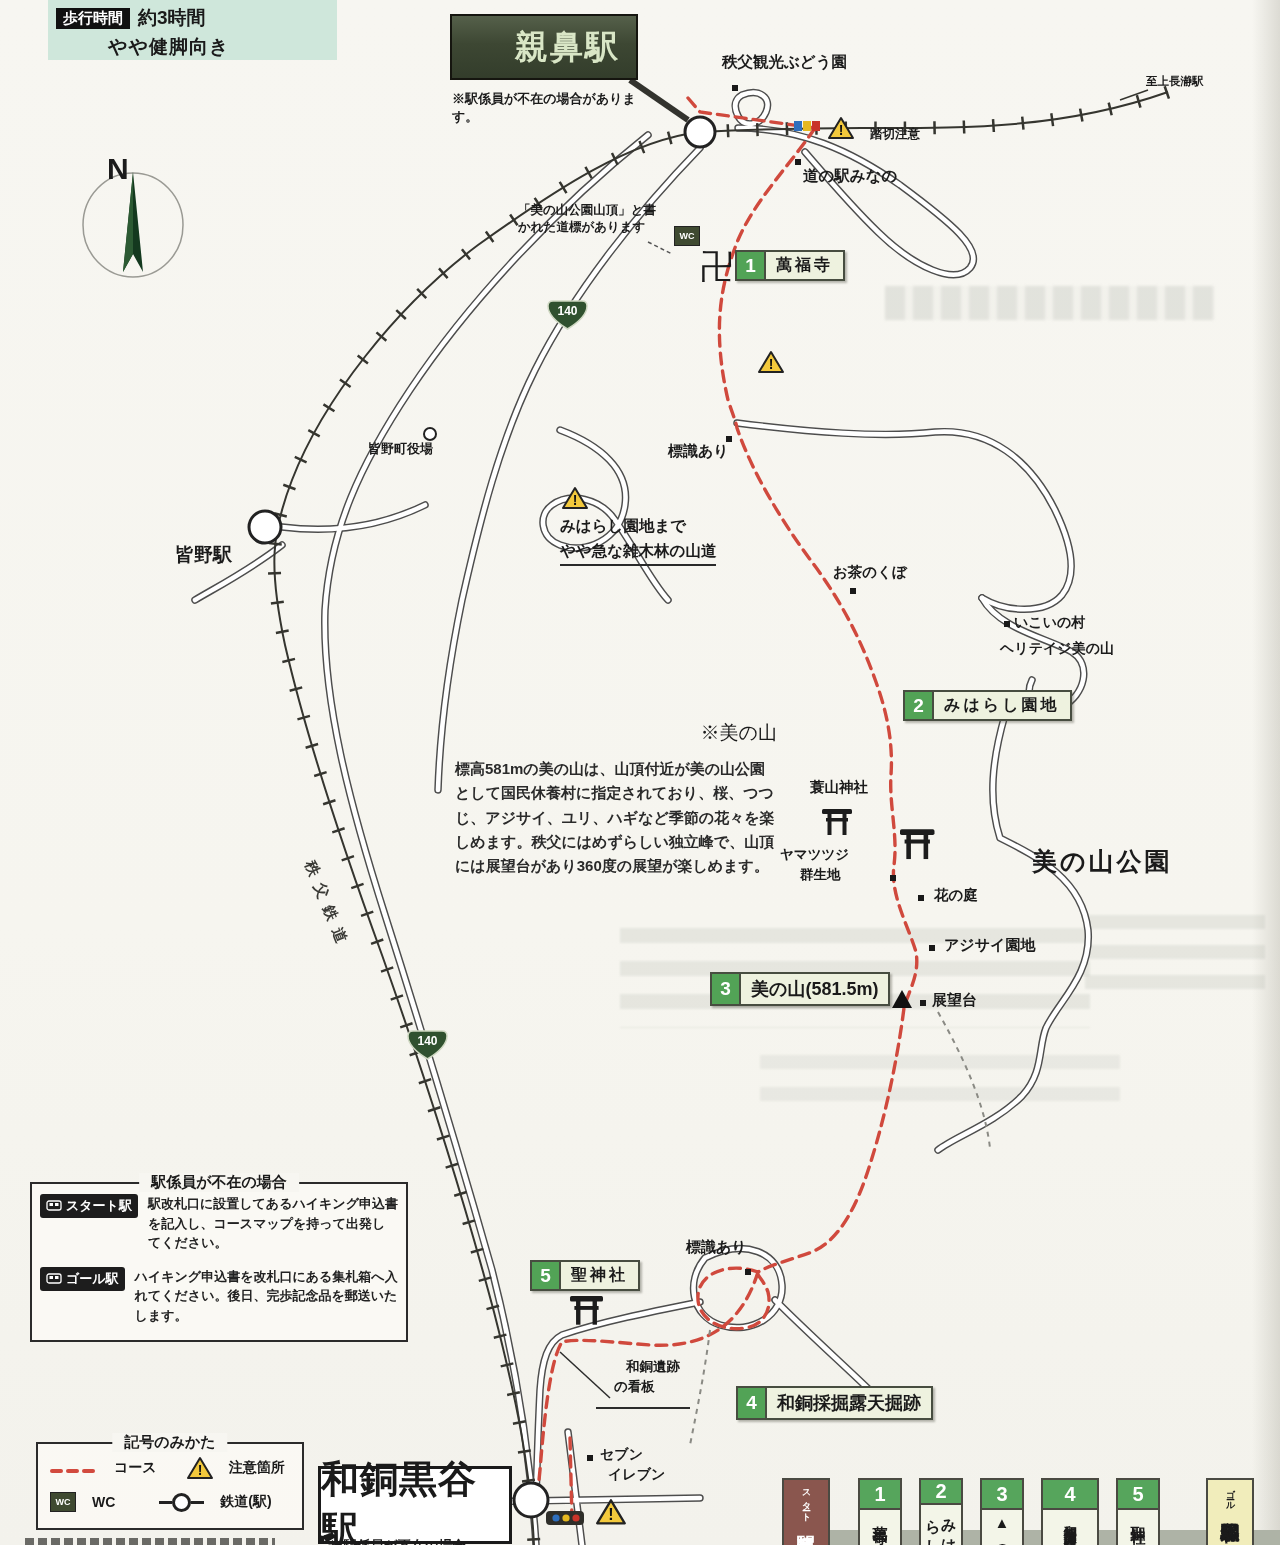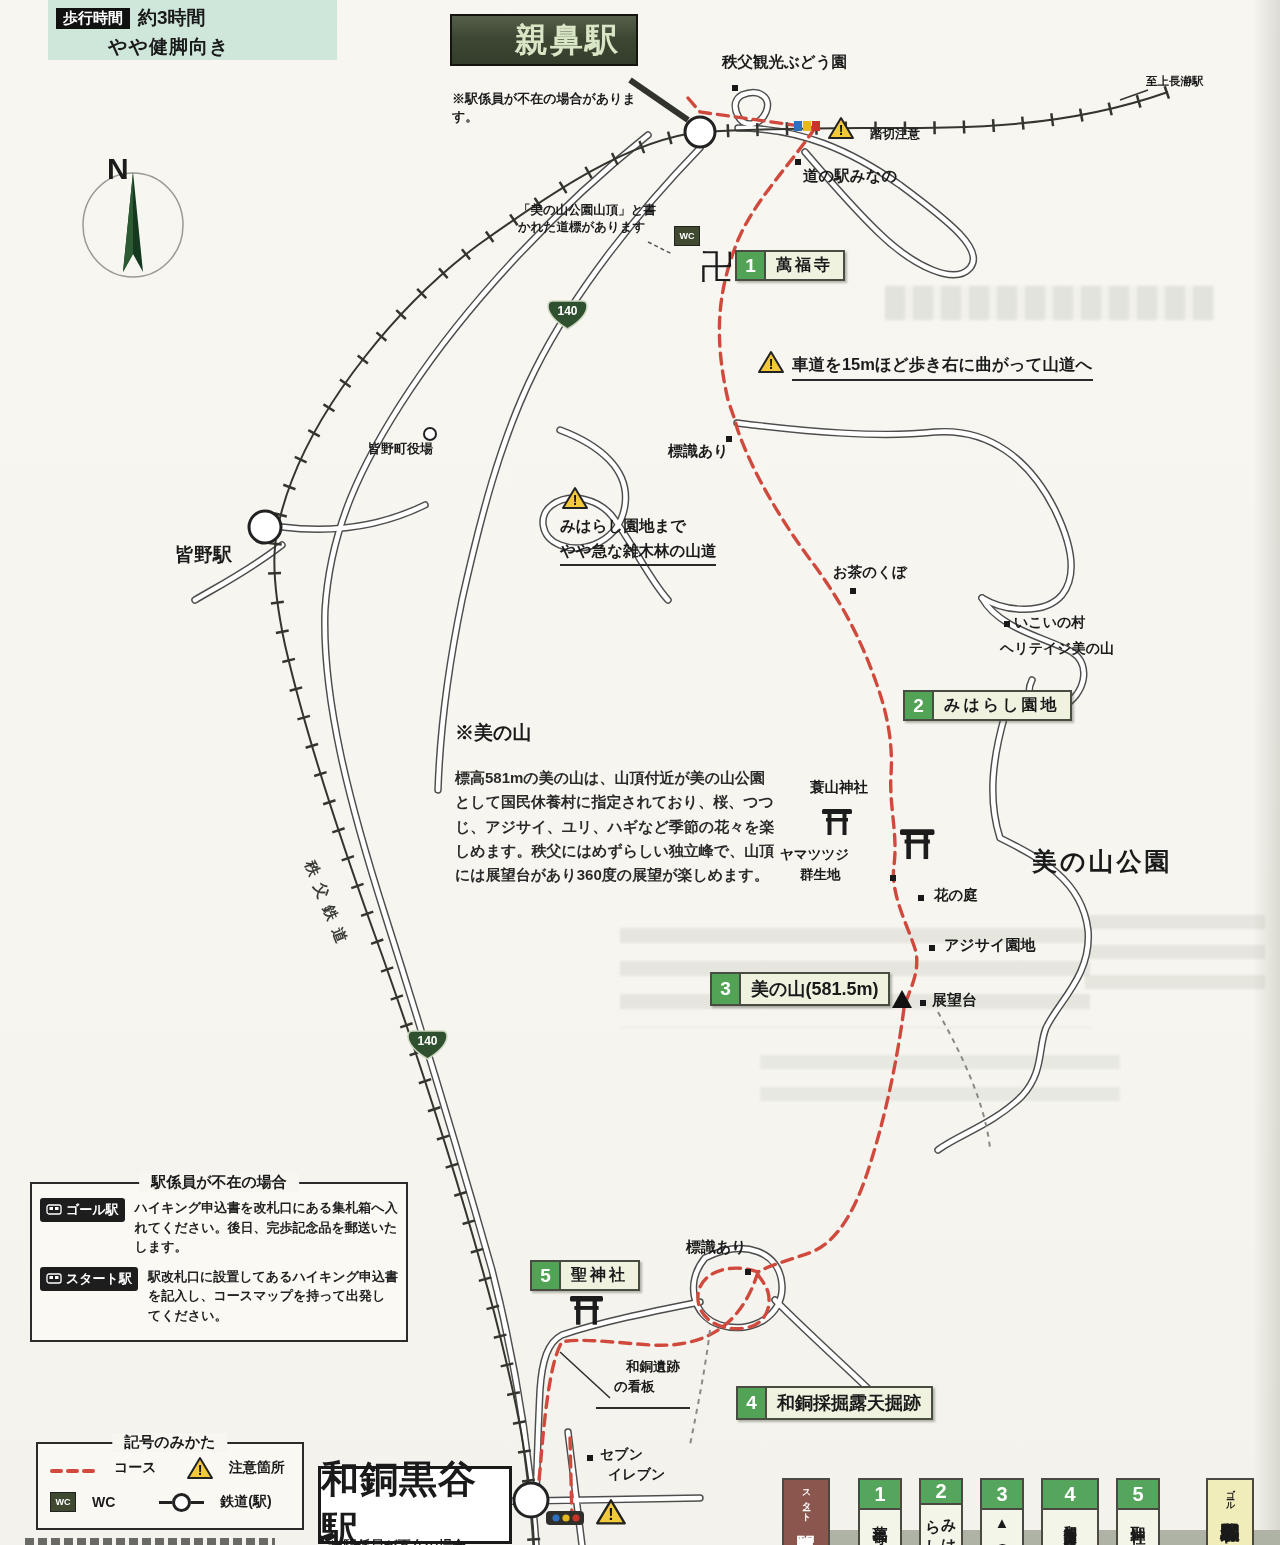--- a/index.html
+++ b/index.html
@@ -11,21 +11,21 @@
   .lbl{position:absolute;z-index:5;font-weight:bold;white-space:nowrap;color:#1b1b1b;}
   .edge-band{position:absolute;right:0;top:0;width:28px;height:100%;z-index:3;
         background:linear-gradient(90deg,rgba(150,148,135,0) 0%,rgba(150,148,135,.28) 100%);}
   
   .duration-box{position:absolute;left:8px;top:0;width:289px;height:60px;background:#cfe7db;z-index:5;padding:5px 8px;box-sizing:border-box;margin-left:40px;}
   .dur-row{display:flex;align-items:center;gap:8px;}
   .dur-badge{background:#111;color:#fff;font-weight:bold;font-size:15px;padding:1px 7px;}
   .dur-value{font-weight:bold;font-size:19px;}
   .difficulty{font-weight:bold;font-size:19px;margin:3px 0 0 52px;letter-spacing:1px;}
   
-  .oyahana-sign{position:absolute;left:450px;top:14px;width:188px;height:52px;z-index:5;
+  .oyahana-sign{position:absolute;left:450px;top:14px;width:188px;height:66px;z-index:5;
         background:linear-gradient(180deg,#55604a 0%,#3d4733 45%,#333d2b 100%);
         border:2px solid #15150f;display:flex;align-items:center;justify-content:flex-end;
         padding-right:16px;box-sizing:border-box;color:#d9e6c6;font-weight:bold;font-size:33px;letter-spacing:2px;}
   .goal-sign{position:absolute;left:318px;top:1466px;width:188px;height:72px;z-index:5;background:#fff;
         border:3px solid #1a1a1a;display:flex;align-items:center;justify-content:center;
         font-weight:bold;font-size:38px;letter-spacing:1px;}
   
   .cp-badge{position:absolute;display:flex;align-items:stretch;border:2px solid #474d40;background:#eef2df;
         box-shadow:1.5px 2px 2px rgba(60,60,50,.35);z-index:6;}
   .cp-num{width:27px;background:#52a356;color:#fff;font-weight:bold;font-size:19px;
@@ -247,36 +247,35 @@
   <div class="lbl" style="left:803px;top:166px;font-size:15.5px;">道の駅みなの</div>
   <div class="lbl" style="left:518px;top:202px;width:142px;font-size:12.5px;line-height:1.35;white-space:normal;">「美の山公園山頂」と書かれた道標があります</div>
 
   <div class="wc-box" style="left:674px;top:226px;">WC</div>
   <div class="lbl" style="left:700px;top:244px;font-size:34px;font-weight:normal;">卍</div>
   <div class="cp-badge" style="left:735px;top:250px;">
     <span class="cp-num">1</span>
     <span class="cp-label">萬福寺</span>
   </div>
 
-  <div class="lbl" style="left:792px;top:354px;font-size:16.5px;border-bottom:2.5px solid #2a2a2a;padding-bottom:3px;">車道を15mほど歩き右に曲がって山道へ</div>
 
   <div class="lbl" style="left:668px;top:442px;font-size:15px;">標識あり</div>
   <div class="lbl" style="left:560px;top:516px;font-size:15.5px;">みはらし園地まで</div>
   <div class="lbl" style="left:560px;top:541px;font-size:15.5px;border-bottom:2.5px solid #2a2a2a;padding-bottom:2px;">やや急な雑木林の山道</div>
   <div class="lbl" style="left:833px;top:563px;font-size:14.5px;">お茶のくぼ</div>
   <div class="lbl" style="left:1014px;top:614px;font-size:14px;">いこいの村</div>
   <div class="lbl" style="left:1000px;top:640px;font-size:14px;">ヘリテイジ美の山</div>
 
   <div class="cp-badge" style="left:903px;top:690px;">
     <span class="cp-num">2</span>
     <span class="cp-label">みはらし園地</span>
   </div>
 
   <div style="position:absolute;left:455px;top:720px;width:322px;z-index:5;">
-    <div style="font-size:19px;font-weight:bold;margin-bottom:20px;">※美の山</div>
+    <div style="font-size:19px;font-weight:normal;margin-bottom:11px;text-align:right;">※美の山</div>
     <div style="font-size:15px;font-weight:bold;line-height:1.62;color:#2a2a2a;white-space:normal;">標高581mの美の山は、山頂付近が美の山公園として国民休養村に指定されており、桜、つつじ、アジサイ、ユリ、ハギなど季節の花々を楽しめます。秩父にはめずらしい独立峰で、山頂には展望台があり360度の展望が楽しめます。</div>
   </div>
 
   <div class="lbl" style="left:810px;top:778px;font-size:14.5px;">蓑山神社</div>
   <div class="lbl" style="left:780px;top:846px;font-size:13.5px;">ヤマツツジ</div>
   <div class="lbl" style="left:800px;top:866px;font-size:13.5px;">群生地</div>
   <div class="lbl" style="left:1032px;top:845px;font-size:25px;letter-spacing:3px;">美の山公園</div>
   <div class="lbl" style="left:934px;top:886px;font-size:14.5px;">花の庭</div>
   <div class="lbl" style="left:944px;top:936px;font-size:15px;">アジサイ園地</div>
 
@@ -286,42 +285,42 @@
   </div>
   <div class="lbl" style="left:932px;top:991px;font-size:15px;">展望台</div>
 
   <div class="lbl" style="left:318px;top:858px;font-size:15px;letter-spacing:9px;color:#3a3a36;transform:rotate(68deg);transform-origin:top left;">秩父鉄道</div>
 
   <div class="lbl" style="left:175px;top:512px;font-size:19px;margin-top:30px;">皆野駅</div>
   <div class="lbl" style="left:368px;top:440px;font-size:13px;">皆野町役場</div>
 
   <div class="frame-box" style="left:30px;top:1182px;width:378px;height:160px;">
     <div class="box-title">駅係員が不在の場合</div>
+    <div class="ib-row">
+      <span class="ib-badge">
+        <svg width="16" height="12">
+            <rect x="1" y="1" width="14" height="9" rx="2" fill="none" stroke="#fff" stroke-width="1.3"></rect>
+            <rect x="3.5" y="3" width="3.5" height="3" fill="#fff"></rect>
+            <rect x="9" y="3" width="3.5" height="3" fill="#fff"></rect>
+          </svg>
+        <span>スタート駅</span>
+      </span>
+      <p class="ib-text">駅改札口に設置してあるハイキング申込書を記入し、コースマップを持って出発してください。</p>
+    </div>
     <div class="ib-row" style="margin-top:14px;">
       <span class="ib-badge">
         <svg width="16" height="12">
             <rect x="1" y="1" width="14" height="9" rx="2" fill="none" stroke="#fff" stroke-width="1.3"></rect>
             <rect x="3.5" y="3" width="3.5" height="3" fill="#fff"></rect>
             <rect x="9" y="3" width="3.5" height="3" fill="#fff"></rect>
           </svg>
         <span>ゴール駅</span>
       </span>
       <p class="ib-text">ハイキング申込書を改札口にある集札箱へ入れてください。後日、完歩記念品を郵送いたします。</p>
     </div>
-    <div class="ib-row">
-      <span class="ib-badge">
-        <svg width="16" height="12">
-            <rect x="1" y="1" width="14" height="9" rx="2" fill="none" stroke="#fff" stroke-width="1.3"></rect>
-            <rect x="3.5" y="3" width="3.5" height="3" fill="#fff"></rect>
-            <rect x="9" y="3" width="3.5" height="3" fill="#fff"></rect>
-          </svg>
-        <span>スタート駅</span>
-      </span>
-      <p class="ib-text">駅改札口に設置してあるハイキング申込書を記入し、コースマップを持って出発してください。</p>
-    </div>
   </div>
 
   <div class="frame-box" style="left:36px;top:1442px;width:268px;height:88px;">
     <div class="box-title">記号のみかた</div>
     <div class="legend-row">
       <span><i class="dashseg"></i><i class="dashseg"></i><i class="dashseg"></i></span>
       <span>コース</span>
       <svg width="26" height="24" style="margin-left:14px;">
         <path d="M13 2 L25 22 L1 22 Z" fill="#f3c93c" stroke="#222" stroke-width="2" stroke-linejoin="round"></path>
         <text x="13" y="19" text-anchor="middle" font-size="14" font-weight="bold" fill="#111">!</text>

